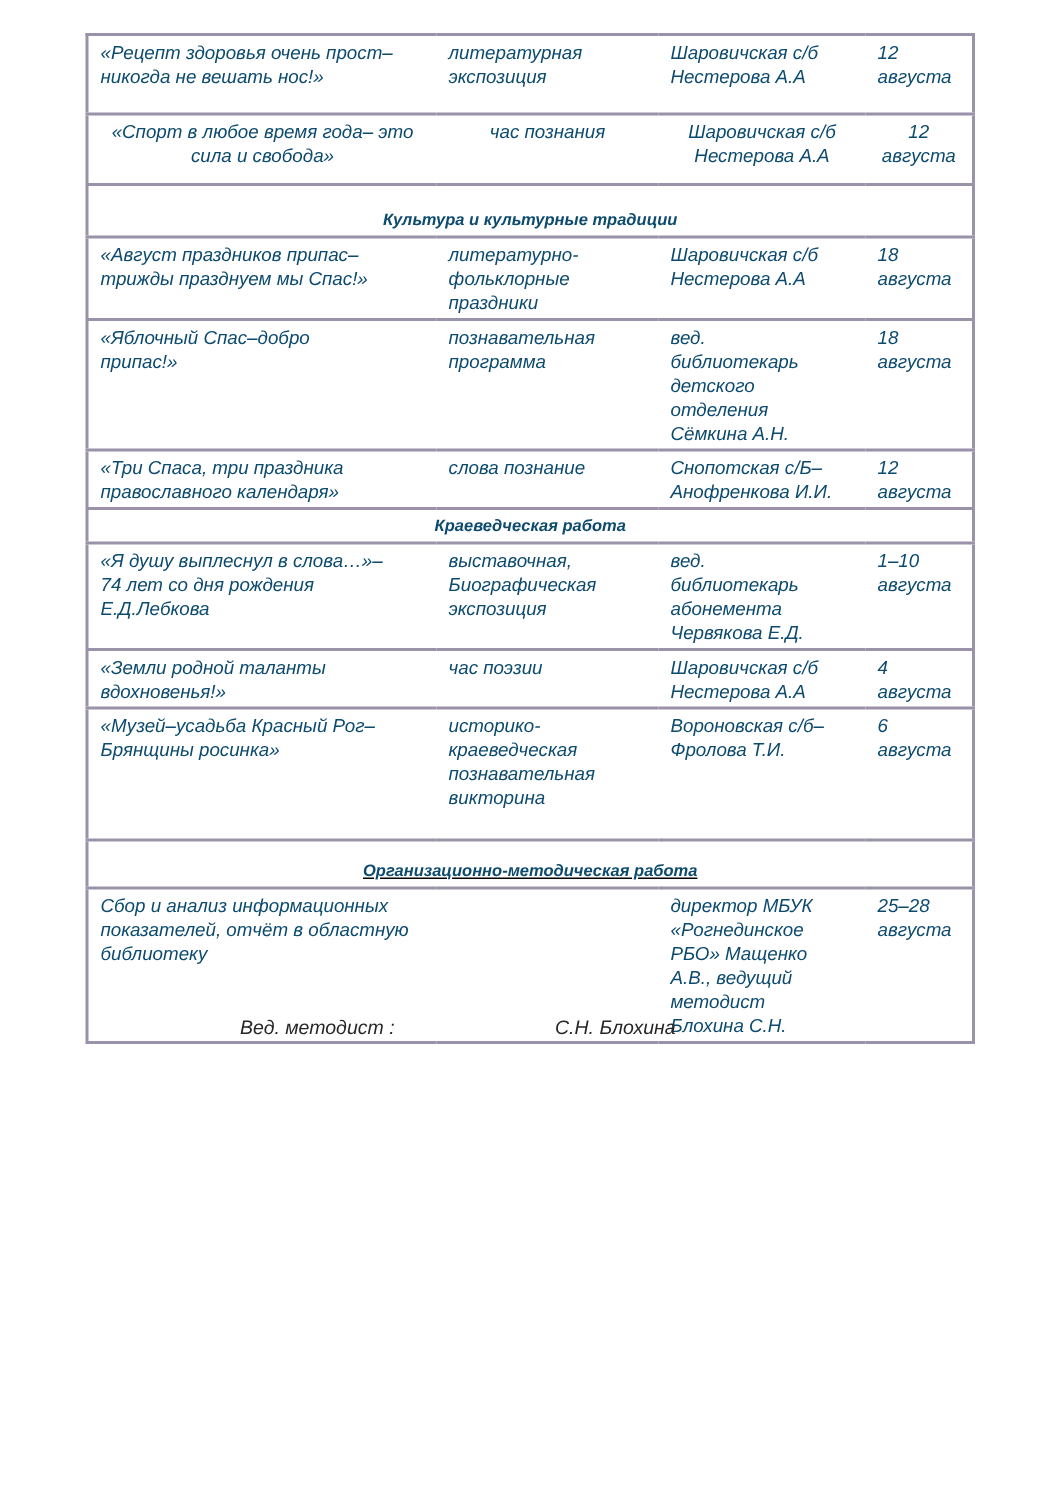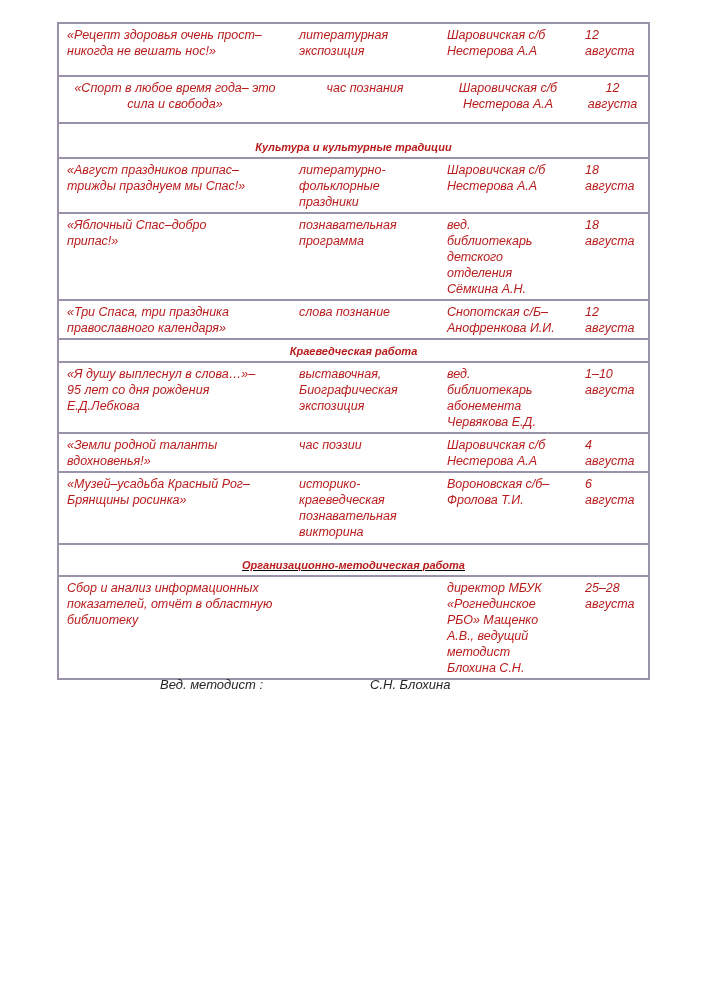--- a/index.html
+++ b/index.html
@@ -29,21 +29,21 @@
   }
   table.plan tr {
     border-bottom: 2px solid #9992a8;
   }
   table.plan td {
     vertical-align: top;
     padding: 3px 8px 2px 8px;
     font-style: italic;
     font-size: 12.5px;
     line-height: 16px;
-    color: #b91c1c;
+    color: #0c4a6e;
     white-space: pre-line;
     overflow: hidden;
   }
   table.plan td.section {
     text-align: center;
     vertical-align: bottom;
     font-weight: bold;
     font-size: 11px;
     padding-bottom: 2px;
     white-space: normal;
@@ -51,21 +51,21 @@
   
   tr.r1  { height: 53px; }
   tr.r2  { height: 47px; text-align: center; }
   tr.s1  { height: 35px; }
   tr.r3  { height: 50px; }
   tr.r4  { height: 78px; }
   tr.r5  { height: 37px; }
   tr.s2  { height: 19px; }
   tr.r6  { height: 65px; }
   tr.r7  { height: 39px; }
-  tr.r8  { height: 72px; }
+  tr.r8  { height: 88px; }
   tr.s3  { height: 32px; text-decoration: underline; }
   tr.r9  { height: 94px; }
 
   .signoff {
     position: absolute;
     top: 677px;
     left: 0;
     width: 707px;
     font-style: italic;
     font-size: 13px;
@@ -140,21 +140,21 @@
         <td>Снопотская с/Б–
 Анофренкова И.И.</td>
         <td>12
 августа</td>
       </tr>
       <tr class="s2">
         <td class="section" colspan="4">Краеведческая работа</td>
       </tr>
       <tr class="r6">
         <td>«Я душу выплеснул в слова…»–
-95 лет со дня рождения
+74 лет со дня рождения
 Е.Д.Лебкова</td>
         <td>выставочная,
 Биографическая
 экспозиция</td>
         <td>вед.
 библиотекарь
 абонемента
 Червякова Е.Д.</td>
         <td>1–10
 августа</td>

